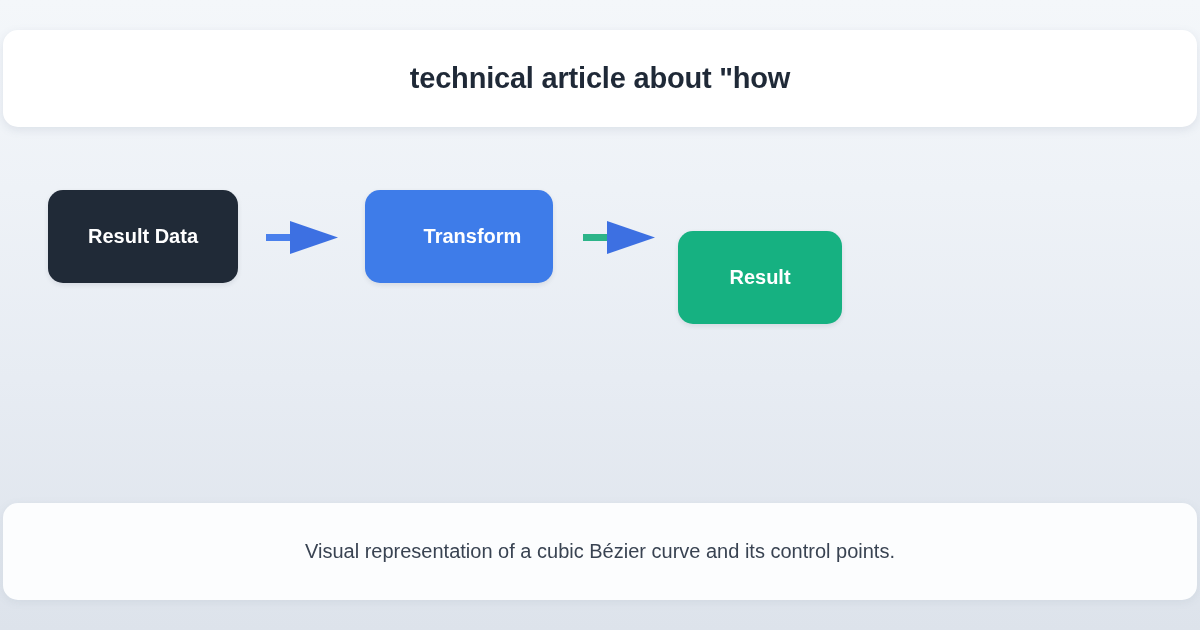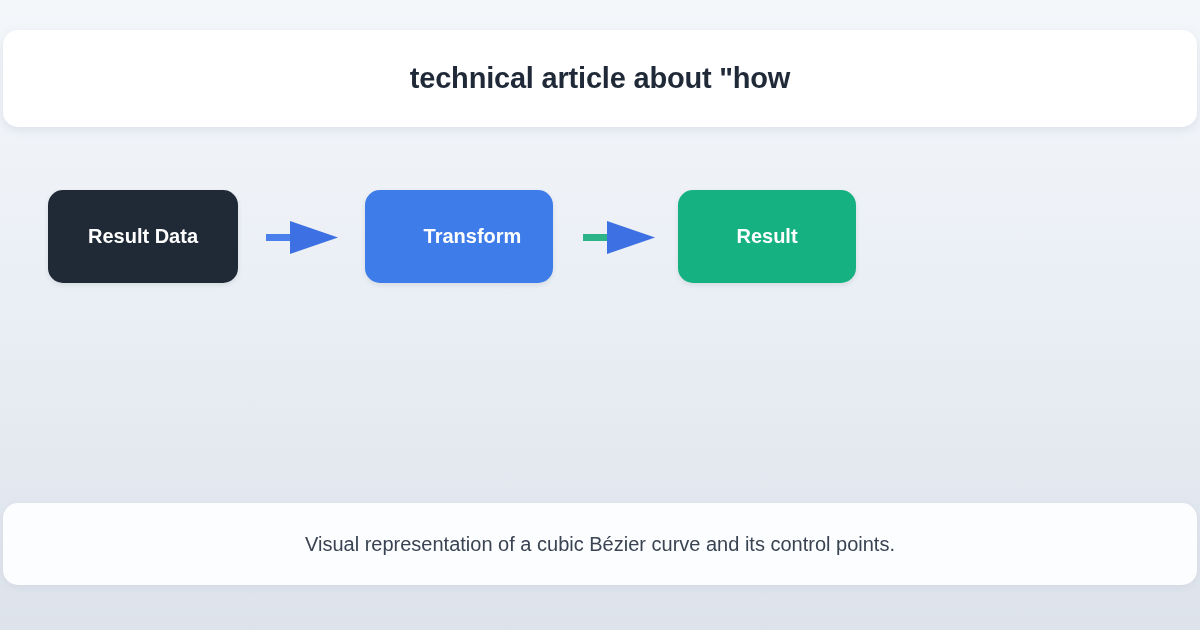--- a/index.html
+++ b/index.html
@@ -38,32 +38,32 @@
     display: flex;
     align-items: center;
     justify-content: center;
     color: #ffffff;
     font-size: 20px;
     font-weight: 700;
     box-shadow: 0 2px 5px rgba(30, 41, 59, 0.10);
   }
   .node-input    { left: 48px;  width: 190px; }
   .node-transform{ left: 365px; width: 188px; }
-  .node-result   { left: 678px; width: 178px; }
+  .node-result   { left: 678px; width: 164px; margin-top: 41px; }
   .arrow {
     position: absolute;
     top: 219px;
     width: 76px;
     height: 37px;
   }
   .arrow-1 { left: 264px; }
   .arrow-2 { left: 581px; }
   .footer-card {
     position: absolute;
-    left: 3px; right: 3px; top: 503px; height: 82px;
+    left: 3px; right: 3px; top: 503px; height: 97px;
     background: #fcfdfe;
     border-radius: 15px;
     box-shadow: 0 2px 8px rgba(100, 116, 139, 0.10);
     display: flex;
     align-items: center;
     justify-content: center;
   }
   .caption {
     font-size: 20px;
     font-weight: 400;

